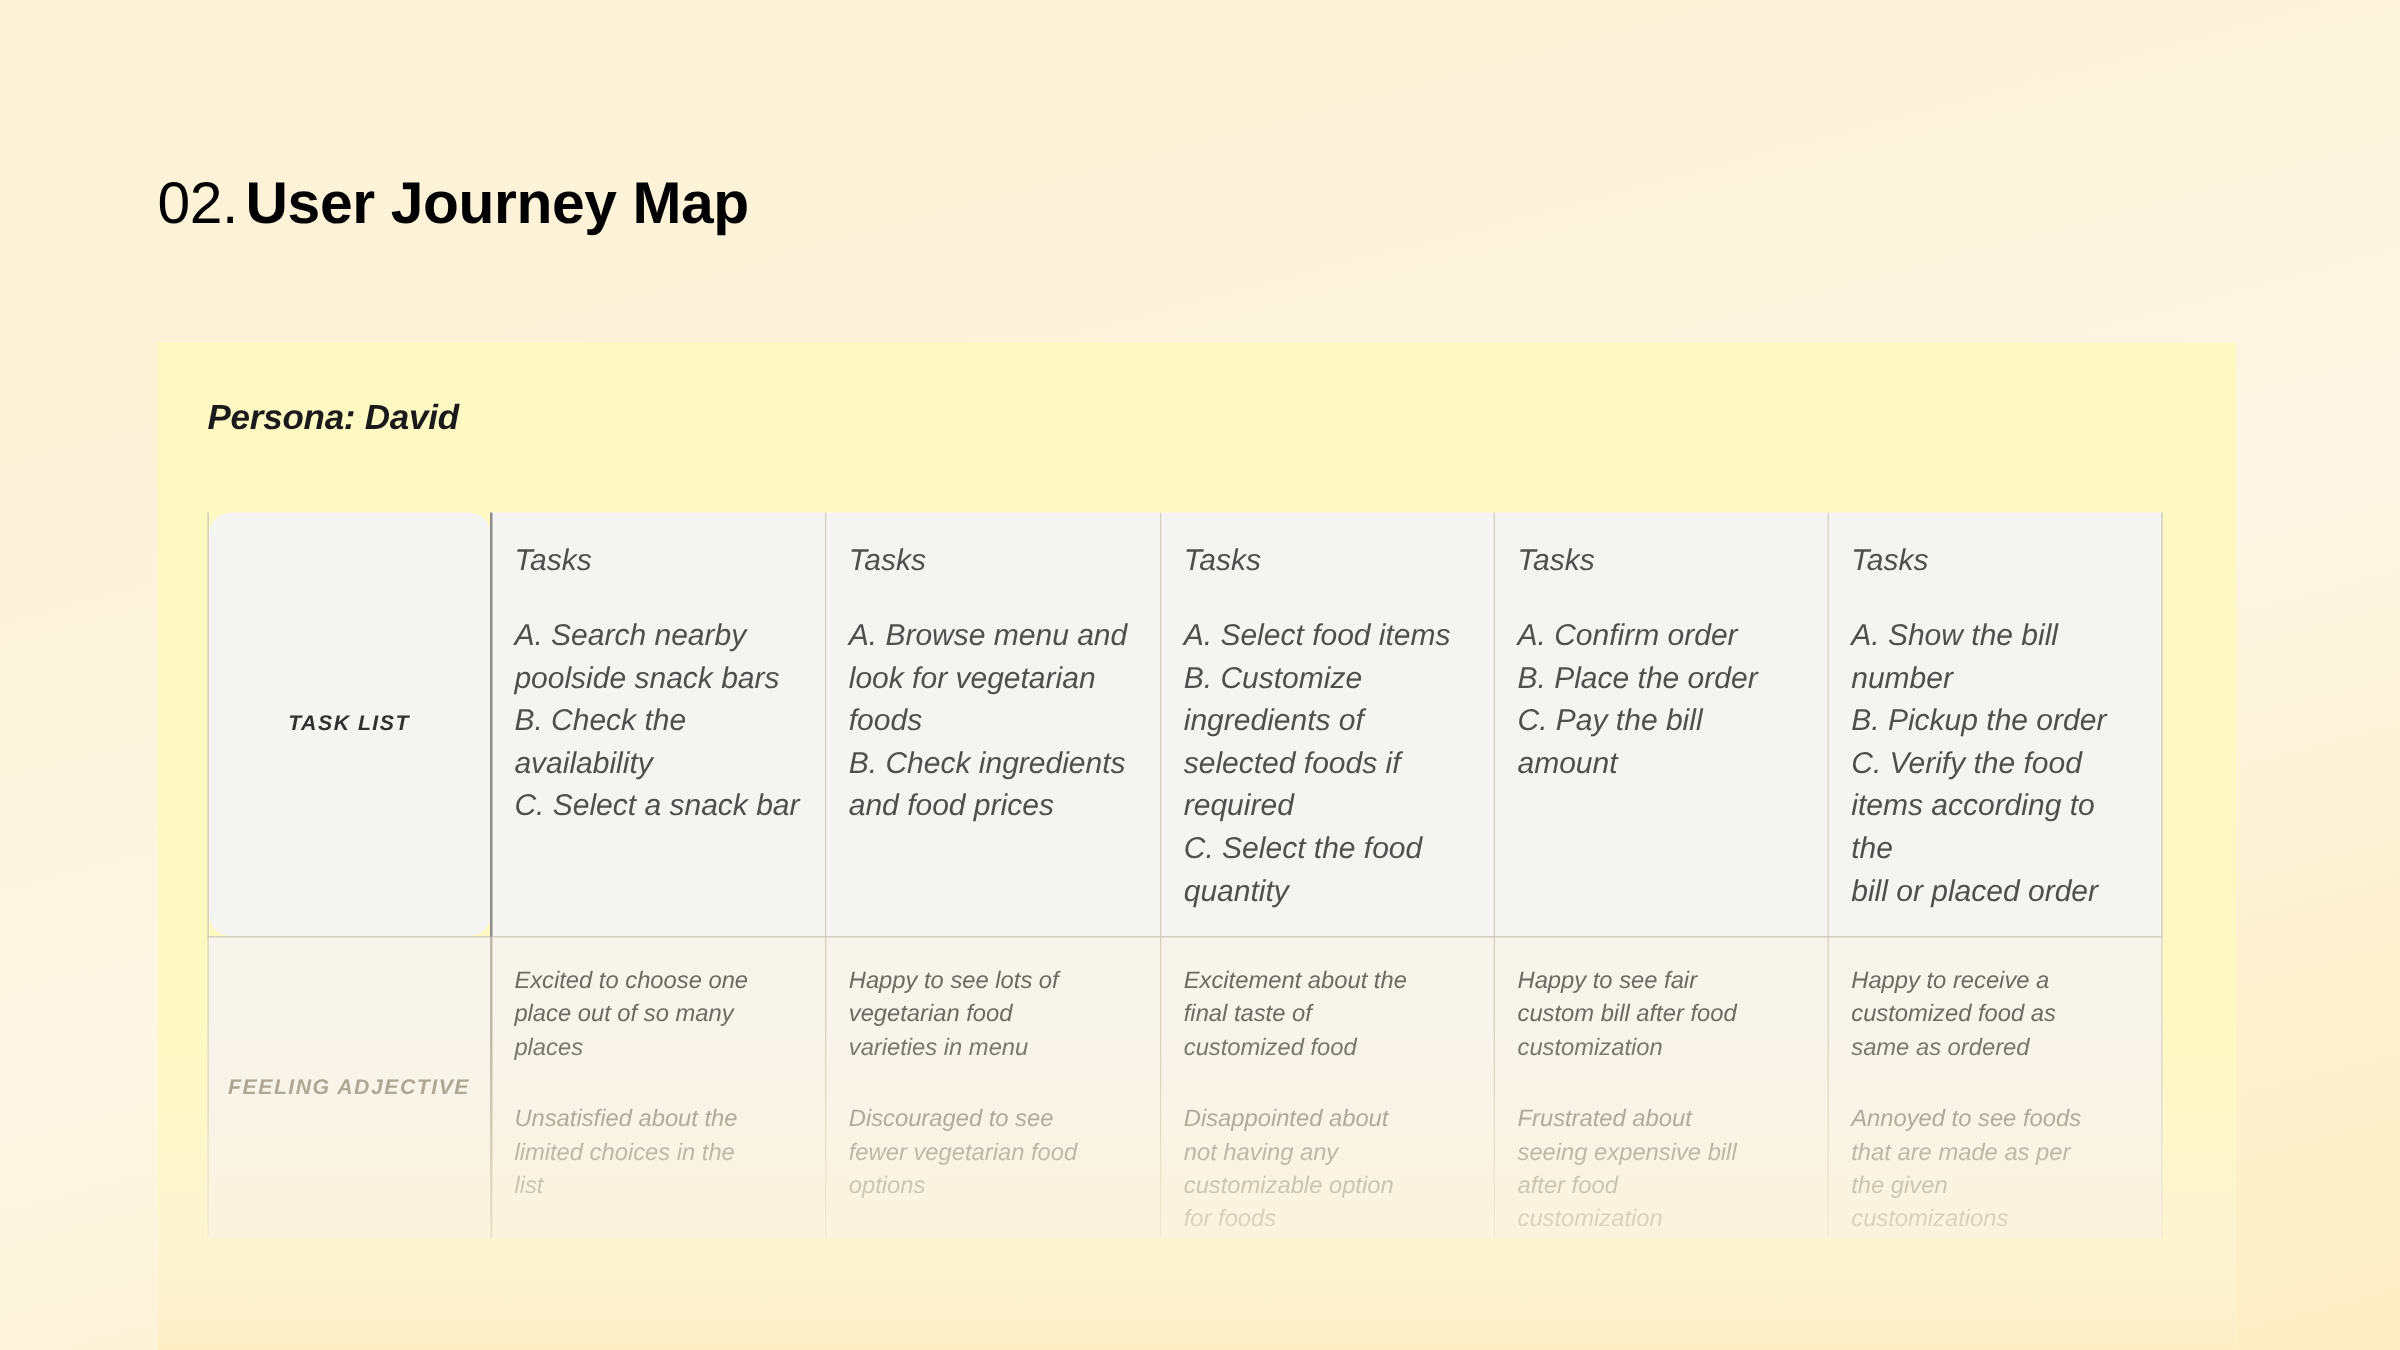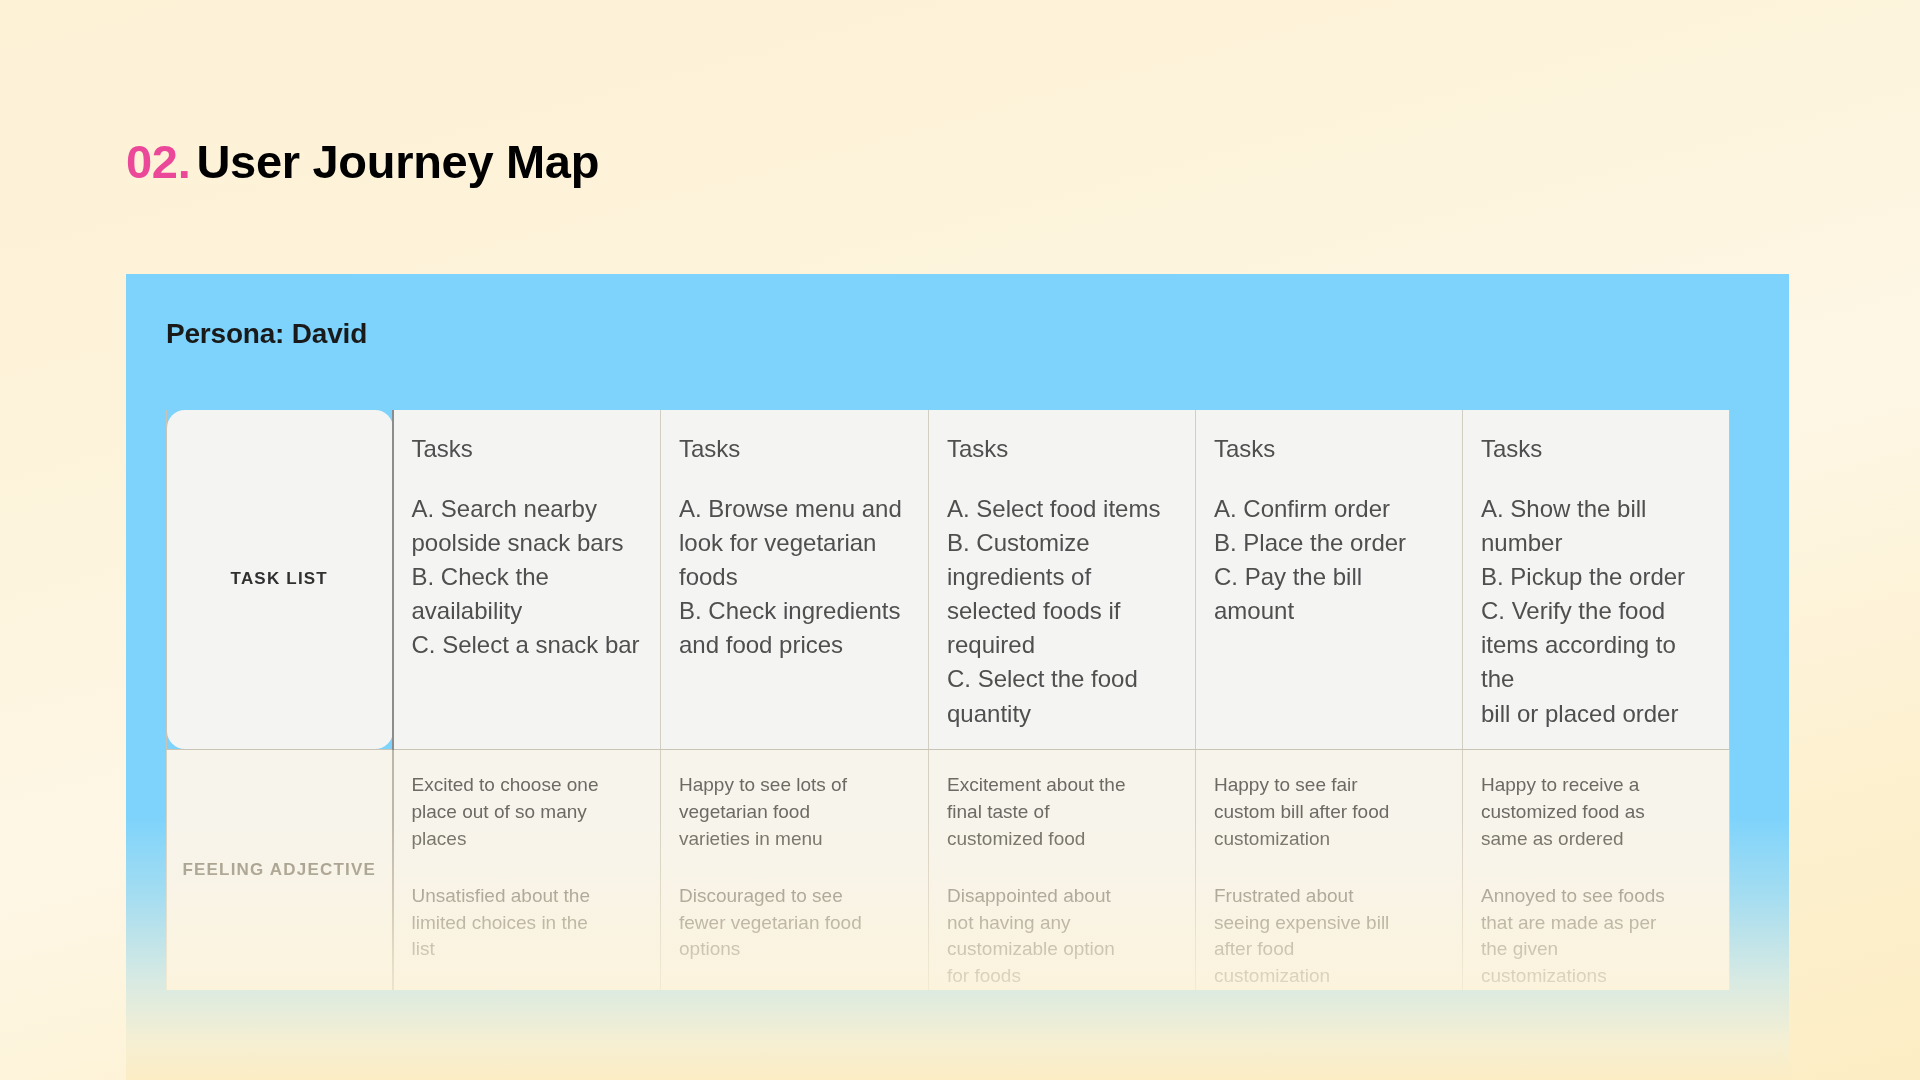--- a/index.html
+++ b/index.html
@@ -13,38 +13,39 @@
   
   .page-heading {
     position:absolute;
     left:126px;
     top:134px;
     font-size:47px;
     letter-spacing:-0.3px;
     white-space:nowrap;
   }
   .page-heading .num {
-    color:#ec4899;
-    font-weight:700;
+    color:#000000;
+    font-weight:400;
   }
   .page-heading .title {
     color:#000000;
     font-weight:700;
     margin-left:6px;
   }
 
   
   .card {
     position:absolute;
     left:126px;
     top:274px;
     width:1663px;
     height:806px;
-    background:#7dd3fc;
+    background:#fef9c3;
     overflow:hidden;
+    font-style:italic;
   }
   
   .card-fade {
     position:absolute;
     left:0; right:0; bottom:0;
     height:265px;
     background:linear-gradient(to bottom,
         rgba(253,243,216,0) 0%,
         rgba(253,243,216,0.30) 30%,
         rgba(253,243,216,0.70) 62%,

